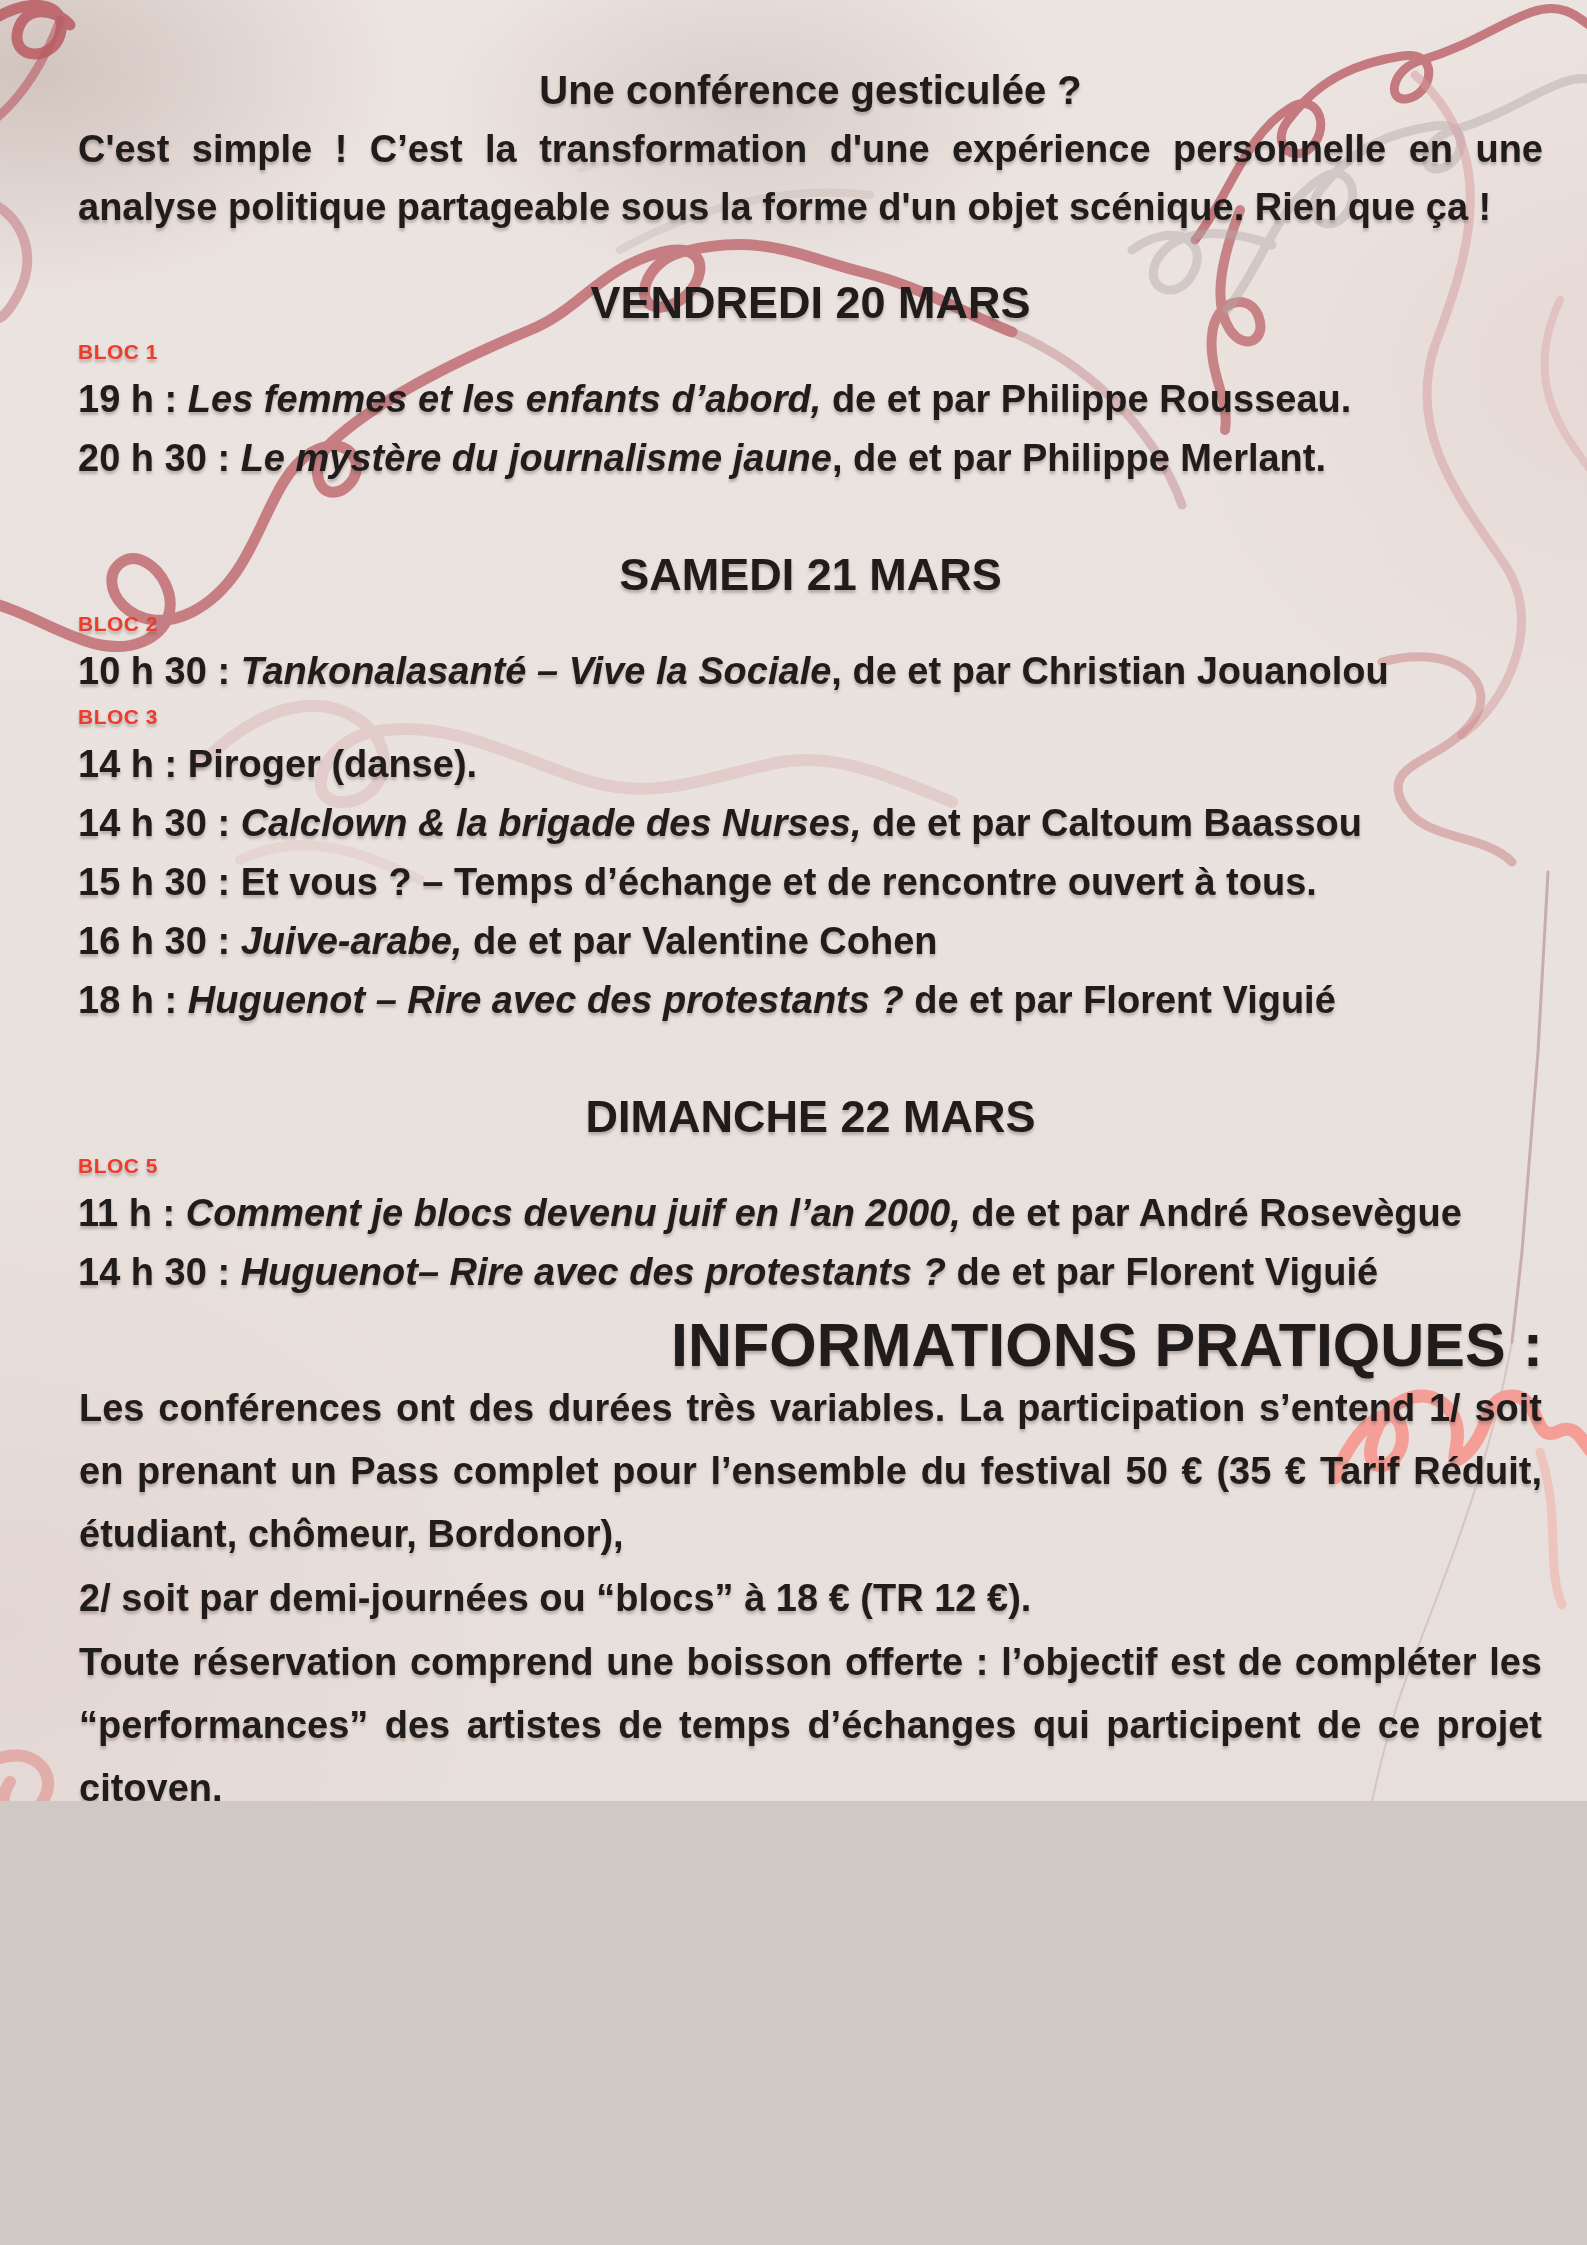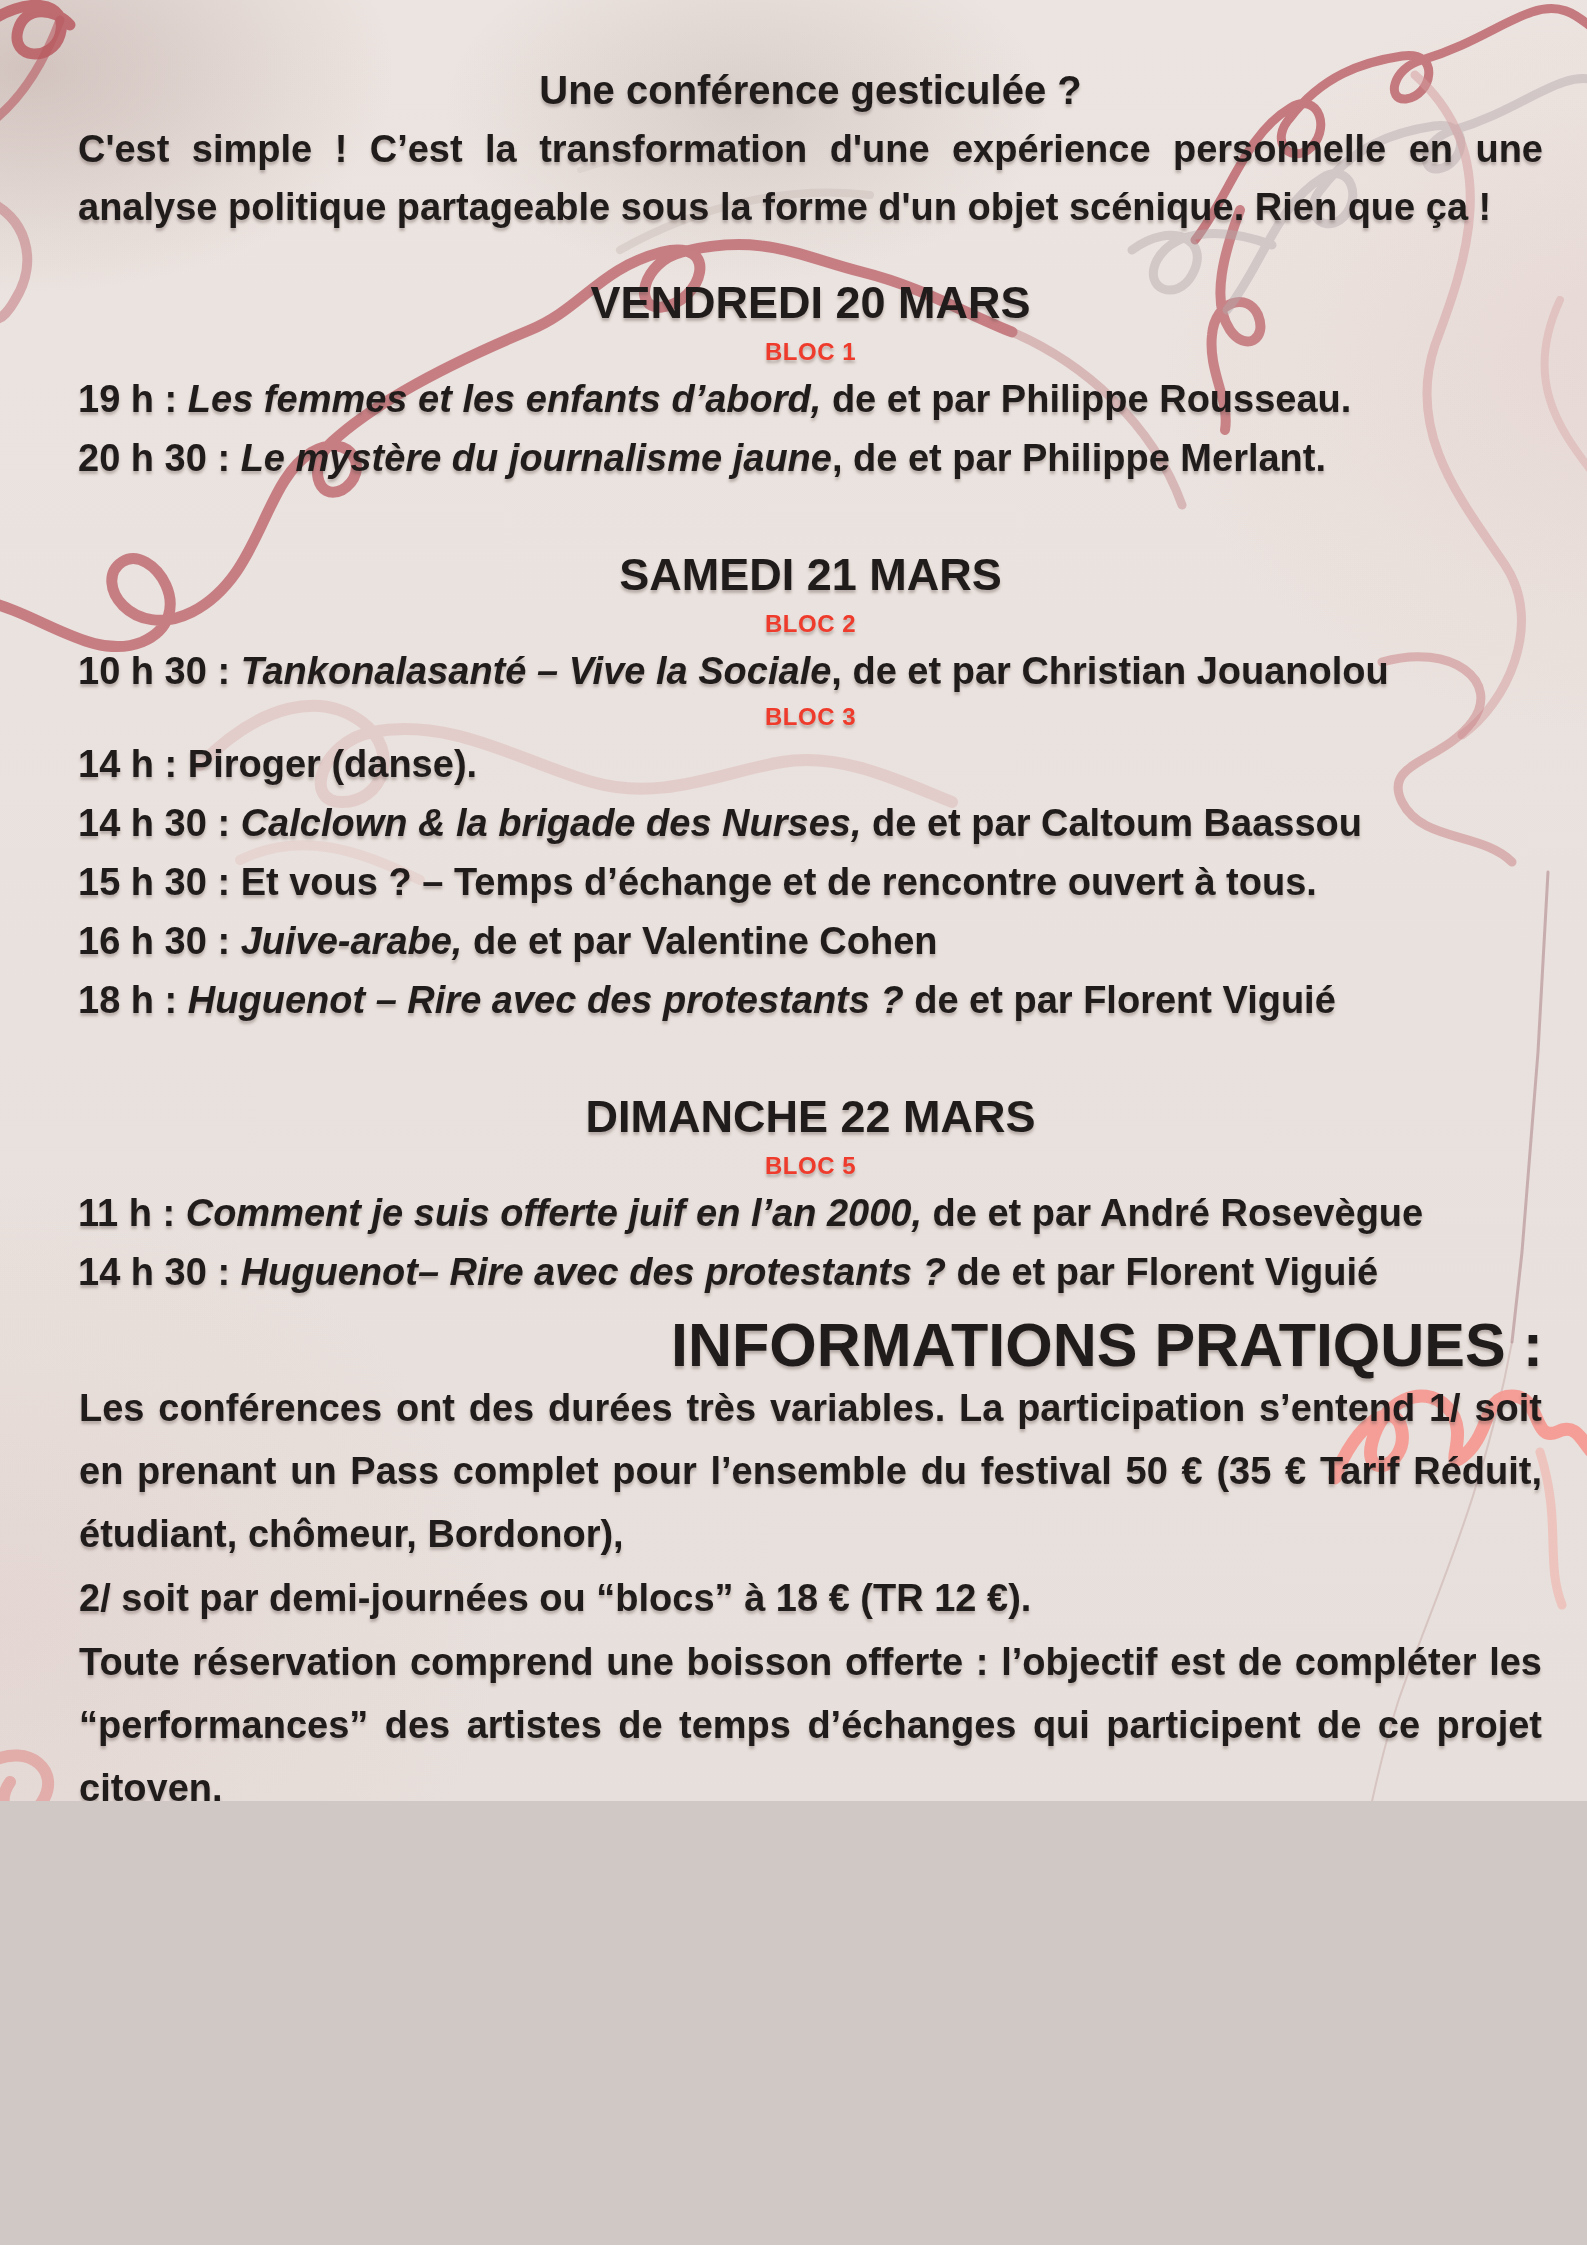--- a/index.html
+++ b/index.html
@@ -20,21 +20,21 @@
     padding-left: 34px;
   }
   svg.bg{position:absolute;left:0;top:0;}
   .content{position:absolute;inset:0;padding:0 78px;text-shadow:0 3px 3px rgba(90,72,66,.35);}
   .intro-title{margin:64px 0 0;font-size:40px;line-height:52px;text-align:center;}
   .intro{margin:4px 0 0;font-size:38px;line-height:58px;text-align:justify;}
   .day-title{margin:60px 0 4px;font-size:45px;line-height:56px;text-align:center;}
   #schedule .day:first-child .day-title{margin-top:39px;}
   .block{}
   .day .block:first-of-type{margin-top:4px;}
-  .bloc-label{color:#ef3b2c;font-size:24px;line-height:34px;letter-spacing:.5px;text-align:center;}
+  .bloc-label{color:#ef3b2c;font-size:21px;line-height:34px;letter-spacing:.5px;}
   .event{margin:2px 0 0;font-size:38px;line-height:57px;text-align:justify;}
   .event em{font-style:italic;}
   .info-title{margin:16px 0 4px;font-size:61px;line-height:56px;text-align:right;}
   .info-para{margin:1px;font-size:38px;line-height:63px;text-align:justify;}
   .url{display:block;margin-top:8px;text-align:center;font-size:31px;font-weight:400;
        color:#3b2bd1;text-decoration:none;text-shadow:none;}
   .dots{position:absolute;left:1161px;top:2122px;display:flex;align-items:center;gap:29px;}
   .dot{width:34px;height:34px;border-radius:50%;background:rgba(255,255,255,.42);
        box-shadow:0 0 14px rgba(255,255,255,.55);}
   .dot.active{width:42px;height:42px;background:#ffffff;box-shadow:0 0 20px rgba(255,255,255,.95);}
@@ -117,21 +117,21 @@
             <p class="event"><span>14 h 30 : </span><em>Calclown &amp; la brigade des Nurses,</em><span> de et par Caltoum Baassou</span></p>
             <p class="event"><span>15 h 30 : Et vous ? – Temps d’échange et de rencontre ouvert à tous.</span></p>
             <p class="event"><span>16 h 30 : </span><em>Juive-arabe,</em><span> de et par Valentine Cohen</span></p>
             <p class="event"><span>18 h : </span><em>Huguenot – Rire avec des protestants ?</em><span> de et par Florent Viguié</span></p>
           </div>
         </div>
         <div class="day">
           <h2 class="day-title">DIMANCHE 22 MARS</h2>
           <div class="block">
             <div class="bloc-label">BLOC 5</div>
-            <p class="event"><span>11 h : </span><em>Comment je suis offerte juif en l’an 2000,</em><span> de et par André Rosevègue</span></p>
+            <p class="event"><span>11 h : </span><em>Comment je blocs devenu juif en l’an 2000,</em><span> de et par André Rosevègue</span></p>
             <p class="event"><span>14 h 30 : </span><em>Huguenot– Rire avec des protestants ?</em><span> de et par Florent Viguié</span></p>
           </div>
         </div>
       </div>
 
     <h2 class="info-title">INFORMATIONS PRATIQUES :</h2>
     <div id="info-paras">
         <p class="info-para">Les conférences ont des durées très variables. La participation s’entend 1/ soit en prenant un Pass complet pour l’ensemble du festival 50 € (35 € Tarif Réduit, étudiant, chômeur, Bordonor),</p>
         <p class="info-para">2/ soit par demi-journées ou “blocs” à 18 € (TR 12 €).</p>
         <p class="info-para">Toute réservation comprend une boisson offerte : l’objectif est de compléter les “performances” des artistes de temps d’échanges qui participent de ce projet citoyen.</p>

